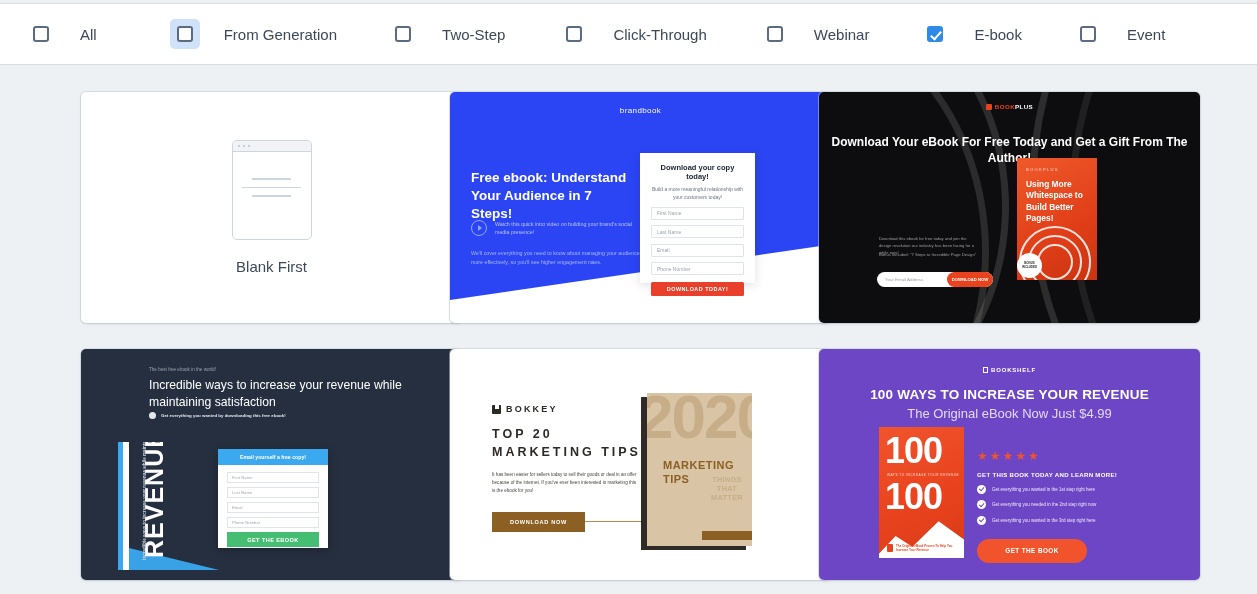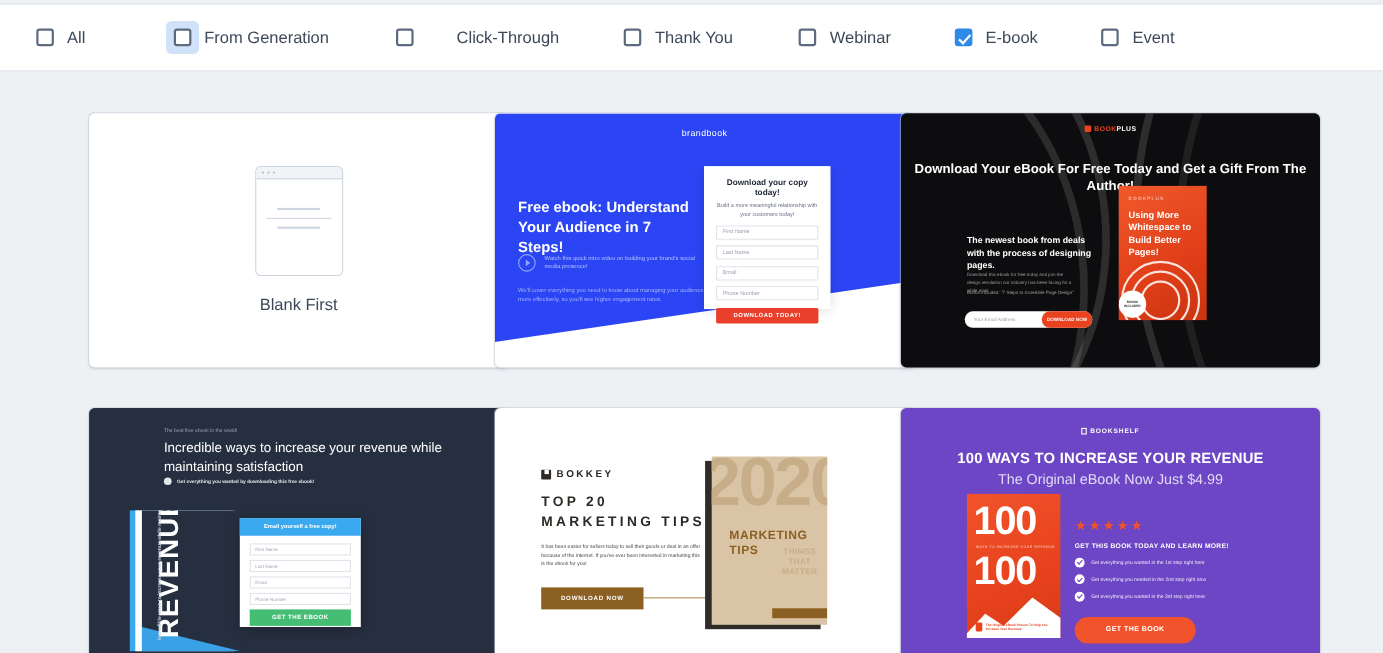--- a/index.html
+++ b/index.html
@@ -48,41 +48,40 @@
     content: "";
     position: absolute;
     left: 4px; top: 0.5px;
     width: 4px; height: 9px;
     border: solid #ffffff;
     border-width: 0 2px 2px 0;
     transform: rotate(42deg);
   }
   .filter-label {
     font-size: 15px; color: #3c4858;
-    margin-left: 5px; white-space: nowrap;
+    margin-left: 24px; white-space: nowrap;
   }
 
   
   .grid {
     position: absolute;
     left: 81px; top: 92px;
     width: 1086px;
     display: grid;
     grid-template-columns: repeat(3, 343px);
     grid-gap: 26px 26px;
   }
   .card {
     width: 381px; height: 231px;
     border-radius: 5px;
     background: #fff;
     box-shadow: 0 1px 3px rgba(30,45,70,.13), 0 0 0 1px rgba(200,210,222,.55);
     overflow: hidden;
     position: relative;
     cursor: pointer;
-    margin-top: 11px;
   }
 
   
   .blank-inner {
     width: 100%; height: 100%;
     display: flex; flex-direction: column;
     align-items: center; justify-content: center;
   }
   .wireframe {
     width: 80px; height: 100px;
@@ -127,21 +126,21 @@
     border: 1px solid #93a6fb; flex: none;
     display: flex; align-items: center; justify-content: center;
   }
   .play::after { content:""; border-left: 4px solid #93a6fb; border-top: 3px solid transparent; border-bottom: 3px solid transparent; margin-left:1px; }
   .c2-videotxt { font-size: 5.3px; color: #b7c3fb; line-height: 1.55; }
   .c2-body {
     position: absolute; left: 21px; top: 157px; width: 172px;
     font-size: 5.3px; color: #a8b6fa; line-height: 1.72;
   }
   .c2-form {
-    position: absolute; left: 190px; top: 48px;
+    position: absolute; left: 190px; top: 61px;
     width: 115px; height: 130px; background: #fff;
     box-shadow: 0 2px 10px rgba(0,0,0,.13);
     padding: 10px 11px 0;
   }
   .c2-ftitle { font-size: 7.5px; font-weight: bold; color: #1a2233; text-align: center; }
   .c2-fsub { font-size: 5px; color: #6a7386; text-align: center; margin-top: 4px; line-height: 1.6; }
   .c2-input {
     height: 13px; border: 1px solid #dfe3ea; border-radius: 1px;
     margin-top: 5.5px; font-size: 5px; color: #9aa2b1;
     display: flex; align-items: center; padding-left: 5px;
@@ -313,31 +312,31 @@
         <span class="cb"></span>
       </span>
     <span class="filter-label">All</span>
   </div>
   <div class="filter-item" style="margin-left:73px;">
     <span class="cb-wrap focused">
         <span class="cb"></span>
       </span>
     <span class="filter-label">From Generation</span>
   </div>
-  <div class="filter-item" style="margin-left:54px;gap:27px;">
+  <div class="filter-item" style="margin-left:51px;">
     <span class="cb-wrap">
         <span class="cb"></span>
       </span>
-    <span class="filter-label">Click-Through</span>
-  </div>
-  <div class="filter-item" style="margin-left:52px;">
+    <span class="filter-label">Two-Step</span>
+  </div>
+  <div class="filter-item" style="margin-left:54px;">
     <span class="cb-wrap">
         <span class="cb"></span>
       </span>
-    <span class="filter-label">Thank You</span>
+    <span class="filter-label">Click-Through</span>
   </div>
   <div class="filter-item" style="margin-left:53px;">
     <span class="cb-wrap">
         <span class="cb"></span>
       </span>
     <span class="filter-label">Webinar</span>
   </div>
   <div class="filter-item" style="margin-left:51px;">
     <span class="cb-wrap">
         <span class="cb checked"></span>
@@ -398,21 +397,20 @@
 
   <div class="card c3">
     <div class="c3-bg">
       <div class="arc" style="left:-230px;top:-120px;width:420px;height:470px;"></div>
       <div class="arc" style="left:-260px;top:-90px;width:430px;height:500px;border-color:rgba(150,148,145,.22);"></div>
       <div class="arc" style="left:210px;top:-160px;width:330px;height:520px;border-color:rgba(130,128,125,.28);"></div>
       <div class="arc" style="left:250px;top:-140px;width:320px;height:500px;border-color:rgba(100,98,95,.22);"></div>
     </div>
     <div class="c3-logo"><span class="c3-mark"></span><span class="bk">BOOK</span><span class="pl">PLUS</span></div>
     <div class="c3-head">Download Your eBook For Free Today and Get a Gift From The Author!</div>
-    <div class="c3-sub">The newest book from deals with the process of designing pages.</div>
     <div class="c3-p1">Download this ebook for free today and join the design revolution our industry has been facing for a while now!</div>
     <div class="c3-p2">Bonus included: "7 Steps to Incredible Page Design"</div>
     <div class="c3-form">
       <span class="c3-email">Your Email Address</span>
       <span class="c3-btn">DOWNLOAD NOW</span>
     </div>
     <div class="c3-book">
       <div class="c3-bkbrand">BOOKPLUS</div>
       <div class="c3-bktitle">Using More Whitespace to Build Better Pages!</div>
       <div class="c3-rings">

